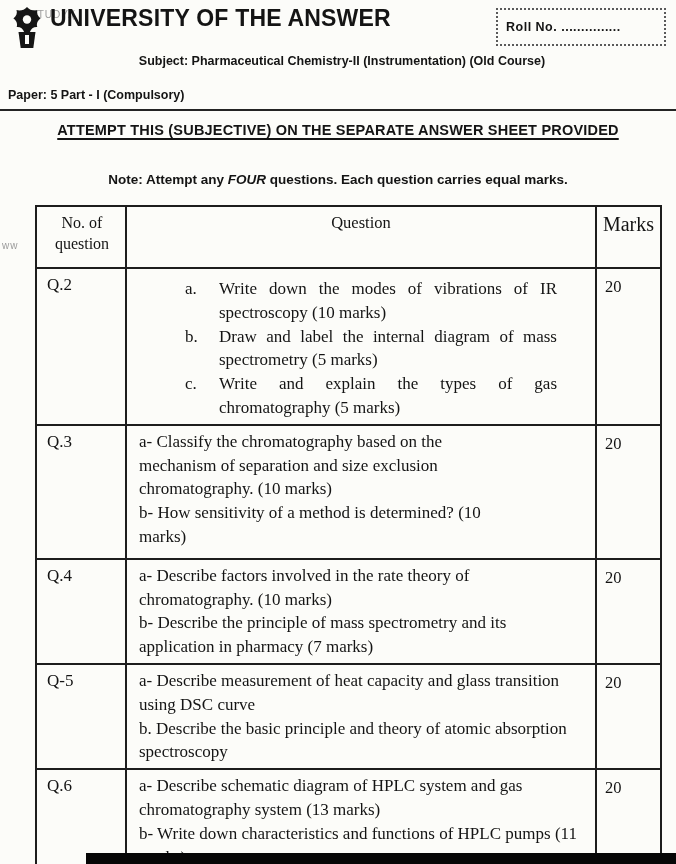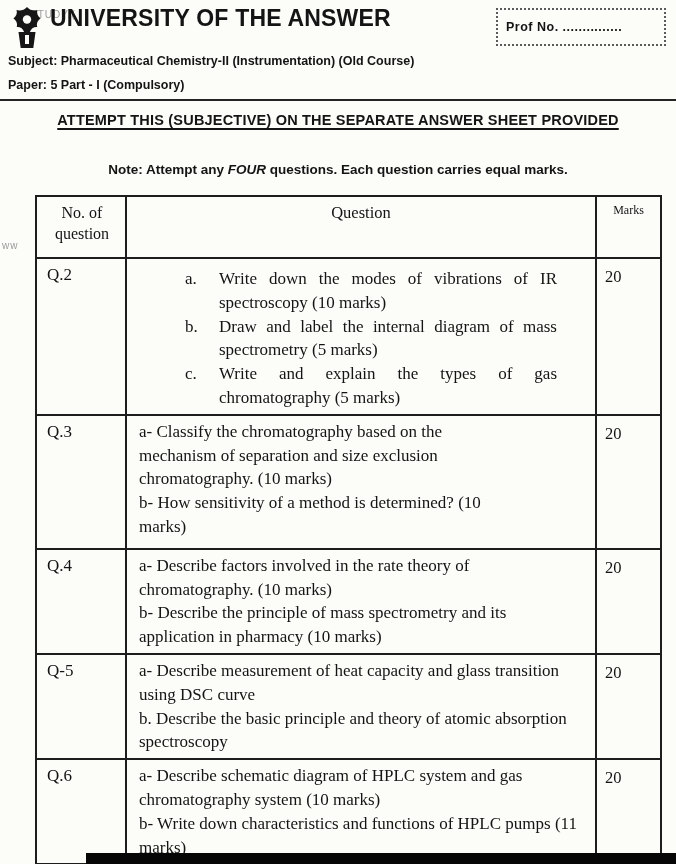--- a/index.html
+++ b/index.html
@@ -27,22 +27,22 @@
     position:absolute; right:10px; top:8px;
     width:170px; height:38px;
     border:2px dotted #5a5a5a;
     box-sizing:border-box;
     display:flex; align-items:center;
     padding-left:8px;
     font-size:12.5px; font-weight:700;
     letter-spacing:0.5px;
   }
 
-  .subject-line { margin:5px 0 0 8px; font-size:12.5px; font-weight:700; }
-  .paper-row { display:flex; justify-content:space-between; margin:10px 16px 0 8px; font-size:12.5px; font-weight:700; }
+  .subject-line { margin:5px 0 0 8px; font-size:12.5px; font-weight:700;text-align:center; }
+  .paper-row { display:flex; justify-content:space-between; margin:20px 16px 0 8px; font-size:12.5px; font-weight:700; }
 
   .rule { border-top:2px solid #242424; margin-top:7px; height:0; }
 
   .attempt {
     text-align:center; font-weight:700; font-size:14.5px;
     margin-top:11px; letter-spacing:0.2px;
     text-decoration:underline; text-decoration-thickness:2px; text-underline-offset:3px;
   }
   .note { text-align:center; font-weight:700; font-size:13.5px; margin-top:34px; }
   .note em { font-style:italic; font-weight:700; }
@@ -55,21 +55,21 @@
   }
   .qtable col.c1 { width:90px; }
   .qtable col.c2 { width:470px; }
   .qtable col.c3 { width:65px; }
   .qtable th, .qtable td { border:2px solid #1d1d1d; vertical-align:top; }
 
   .qtable thead tr { height:62px; }
   .qtable thead th { font-weight:400; padding-top:6px; }
   th.h-no   { font-size:16px; text-align:center; line-height:1.3; padding:6px 4px 0 6px; }
   th.h-q    { font-size:16.5px; text-align:center;border-radius:23px; }
-  th.h-m    { font-size:12px; text-align:center; }
+  th.h-m    { font-size:20px; text-align:center; }
 
   td.qno    { font-size:17px; padding:6px 4px 0 10px; }
   td.qtext  { font-size:17px; padding:4px 14px 4px 12px; line-height:1.4; }
   td.qmarks { font-size:16.5px; padding:8px 0 0 8px; }
 
   tr.r0 td { height:142px; }
   tr.r1 td { height:124px; }
   tr.r2 td { height:94px;  }
   tr.r3 td { height:93px;  }
   tr.r4 td { height:91px;  }
@@ -103,21 +103,21 @@
           <path fill="#161616" d="M17 0c2.6 3.1 6.8 4.2 10.5 3.1-1 3.1 0 6.3 3.1 8.3-3.1 1.9-4.4 5.4-3.3 8.7-3.3-.4-6.4 1.7-7.4 4.8h-5.8c-1-3.1-4.1-5.2-7.4-4.8 1.1-3.3-.2-6.8-3.3-8.7 3.1-2 4.1-5.2 3.1-8.3C10.2 4.2 14.4 3.1 17 0z"></path>
           <path fill="#161616" d="M8.5 25h17l-2.2 16H10.7z"></path>
           <circle cx="17" cy="12.5" r="4.2" fill="#fcfcf9"></circle>
           <rect x="15" y="28" width="4" height="9" fill="#fcfcf9"></rect>
         </svg>
       </span>
       <div class="titles">
         <div class="uni-title">UNIVERSITY OF THE ANSWER</div>
       </div>
       <div class="rollbox">
-        <span>Prof No. ...............</span>
+        <span>Roll No. ...............</span>
       </div>
     </div>
 
     <div class="subject-line">Subject: Pharmaceutical Chemistry-II (Instrumentation)  (Old Course)</div>
 
     <div class="paper-row">
       <span>Paper: 5   Part - I (Compulsory)</span>
     </div>
   </div>
 
@@ -173,38 +173,38 @@
           <p class="pline">a- Classify the chromatography based on the mechanism of separation and size exclusion chromatography. (10 marks)</p>
           <p class="pline">b- How sensitivity of a method is determined? (10 marks)</p>
         </td>
         <td class="qmarks">20</td>
       </tr>
 
       <tr class="r2">
         <td class="qno">Q.4</td>
         <td class="qtext">
           <p class="pline">a- Describe factors involved in the rate theory of chromatography. (10 marks)</p>
-          <p class="pline">b- Describe the principle of mass spectrometry and its application in pharmacy (10 marks)</p>
+          <p class="pline">b- Describe the principle of mass spectrometry and its application in pharmacy (7 marks)</p>
         </td>
         <td class="qmarks">20</td>
       </tr>
 
       <tr class="r3">
         <td class="qno">Q-5</td>
         <td class="qtext">
           <p class="pline">a- Describe measurement of heat capacity and glass transition using DSC curve</p>
           <p class="pline">b. Describe the basic principle and theory of atomic absorption spectroscopy</p>
         </td>
         <td class="qmarks">20</td>
       </tr>
 
       <tr class="r4">
         <td class="qno">Q.6</td>
         <td class="qtext">
-          <p class="pline">a- Describe schematic diagram of HPLC system and gas chromatography system (10 marks)</p>
+          <p class="pline">a- Describe schematic diagram of HPLC system and gas chromatography system (13 marks)</p>
           <p class="pline">b- Write down characteristics and functions of HPLC pumps (11 marks)</p>
         </td>
         <td class="qmarks">20</td>
       </tr>
 
       <tr class="r5">
         <td class="qno">Q. 7</td>
         <td class="qtext">
           <p class="pline">a- Describe Nernst Equation (10 marks)</p>
 

